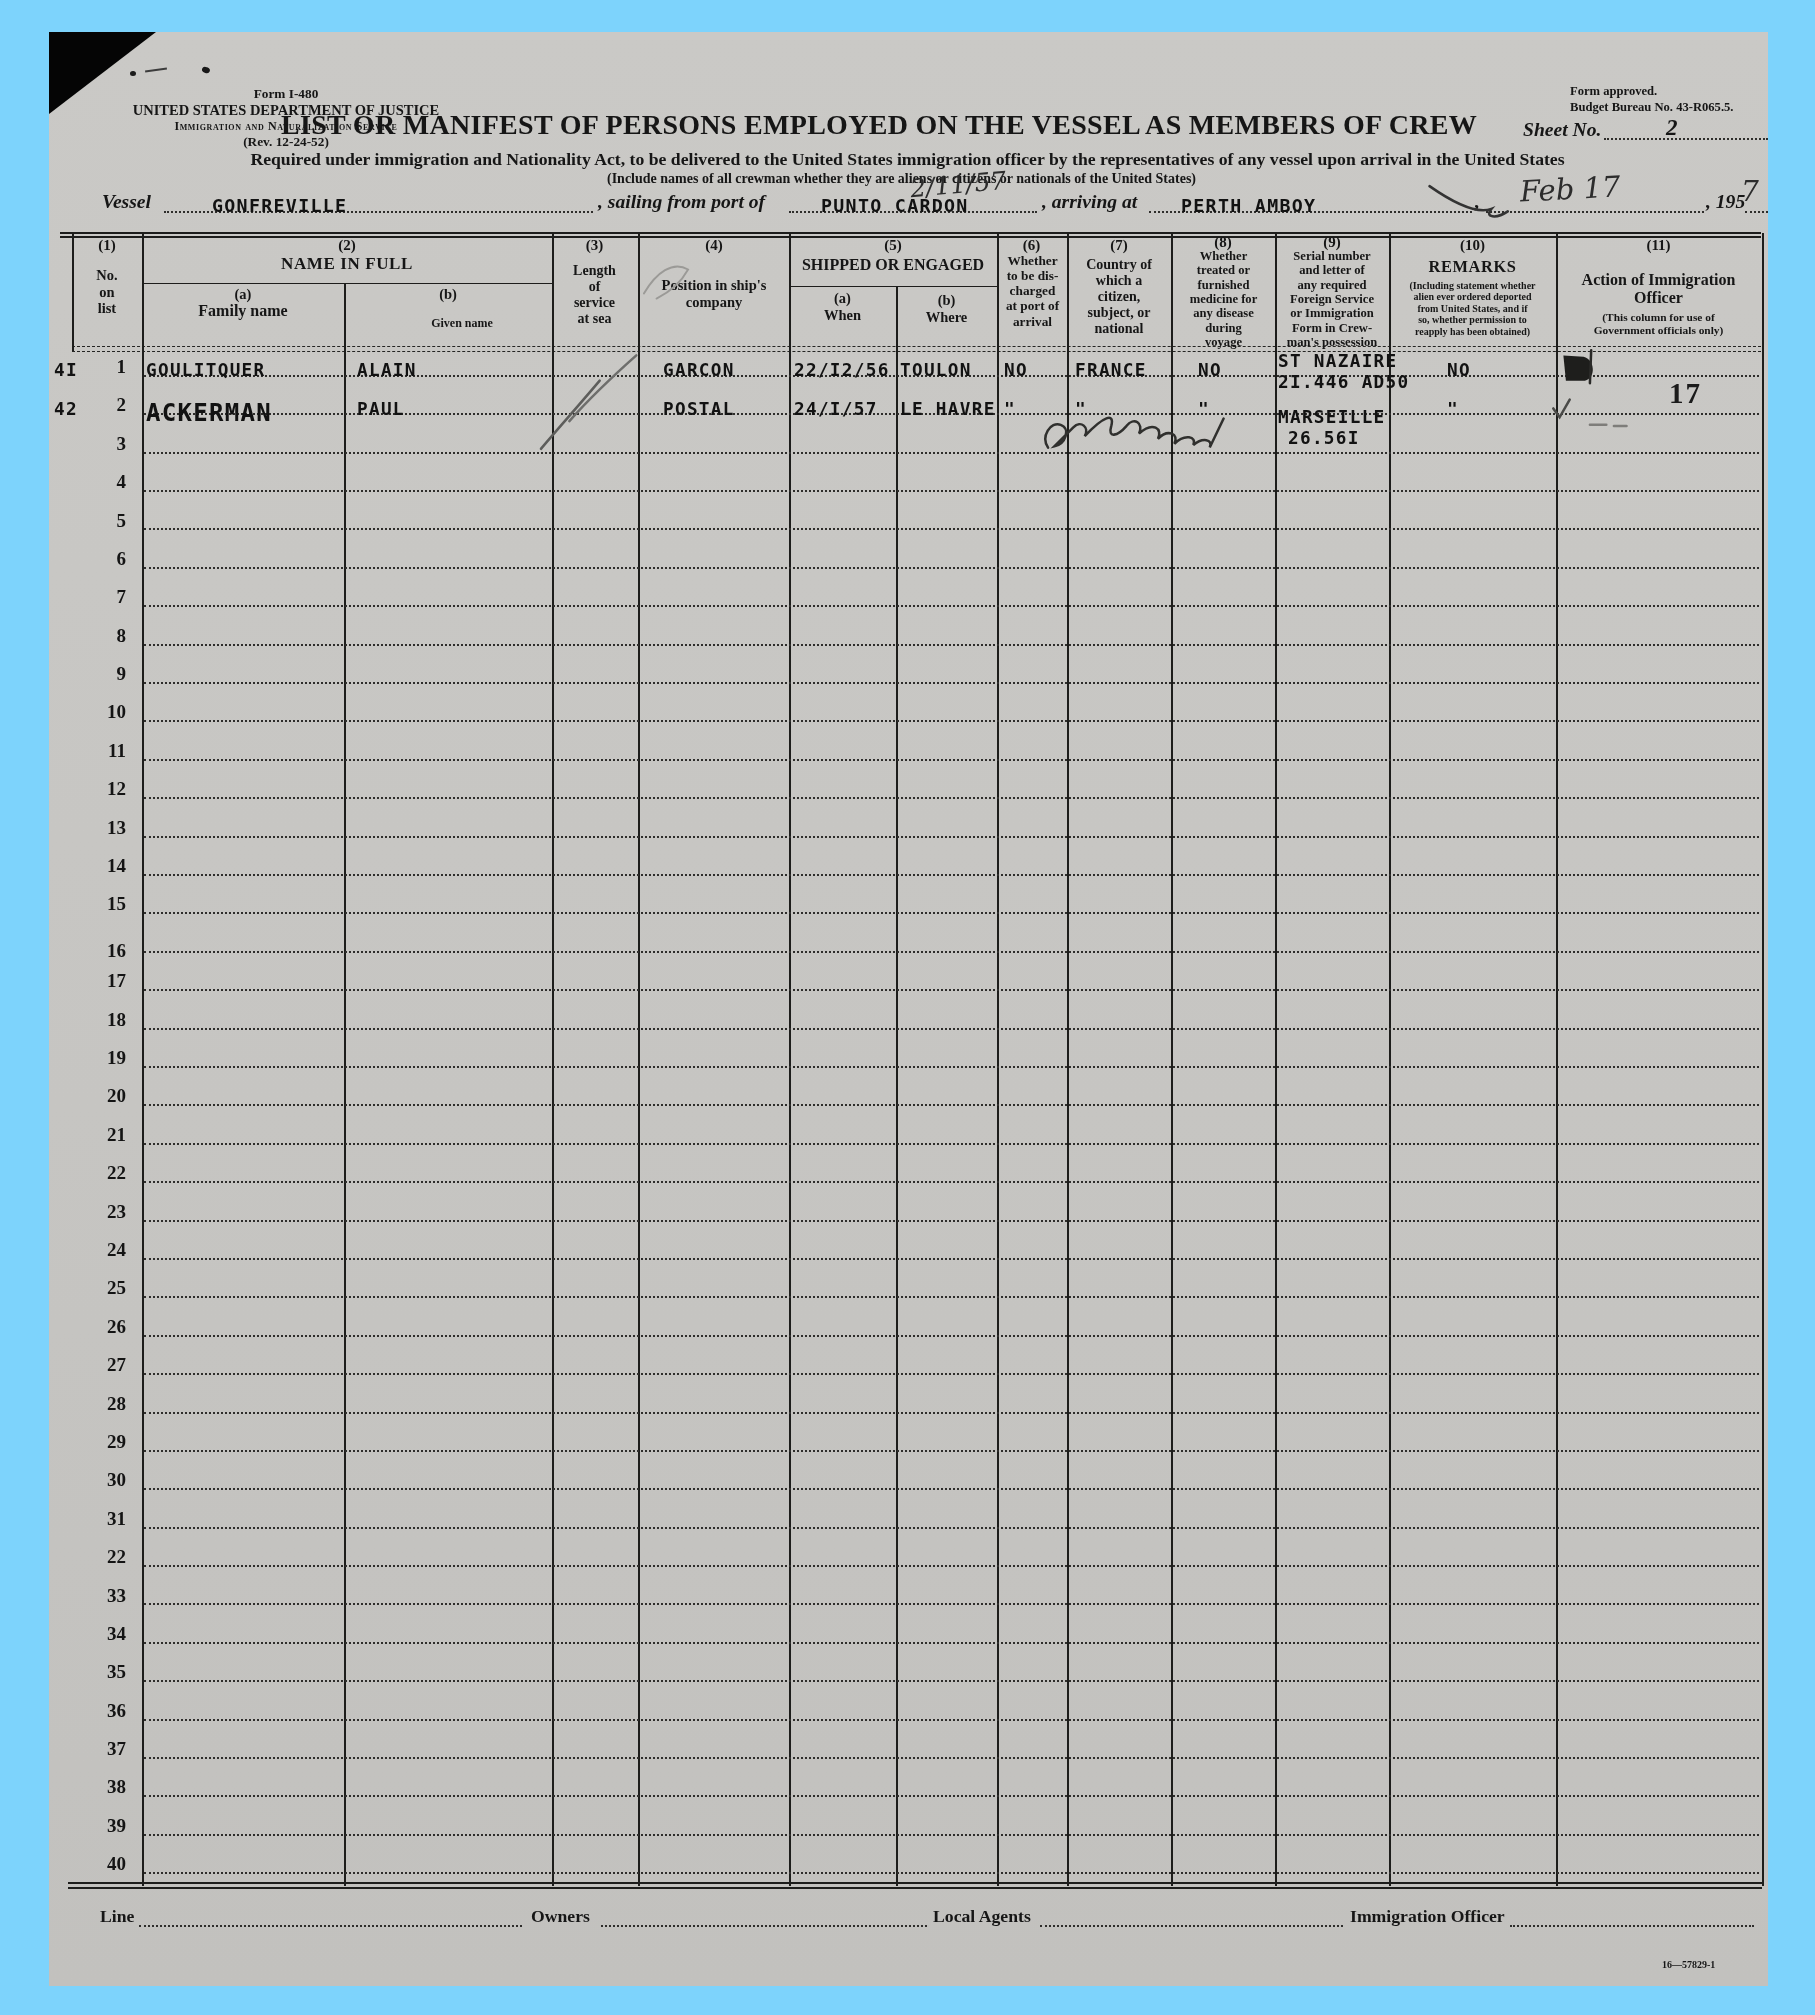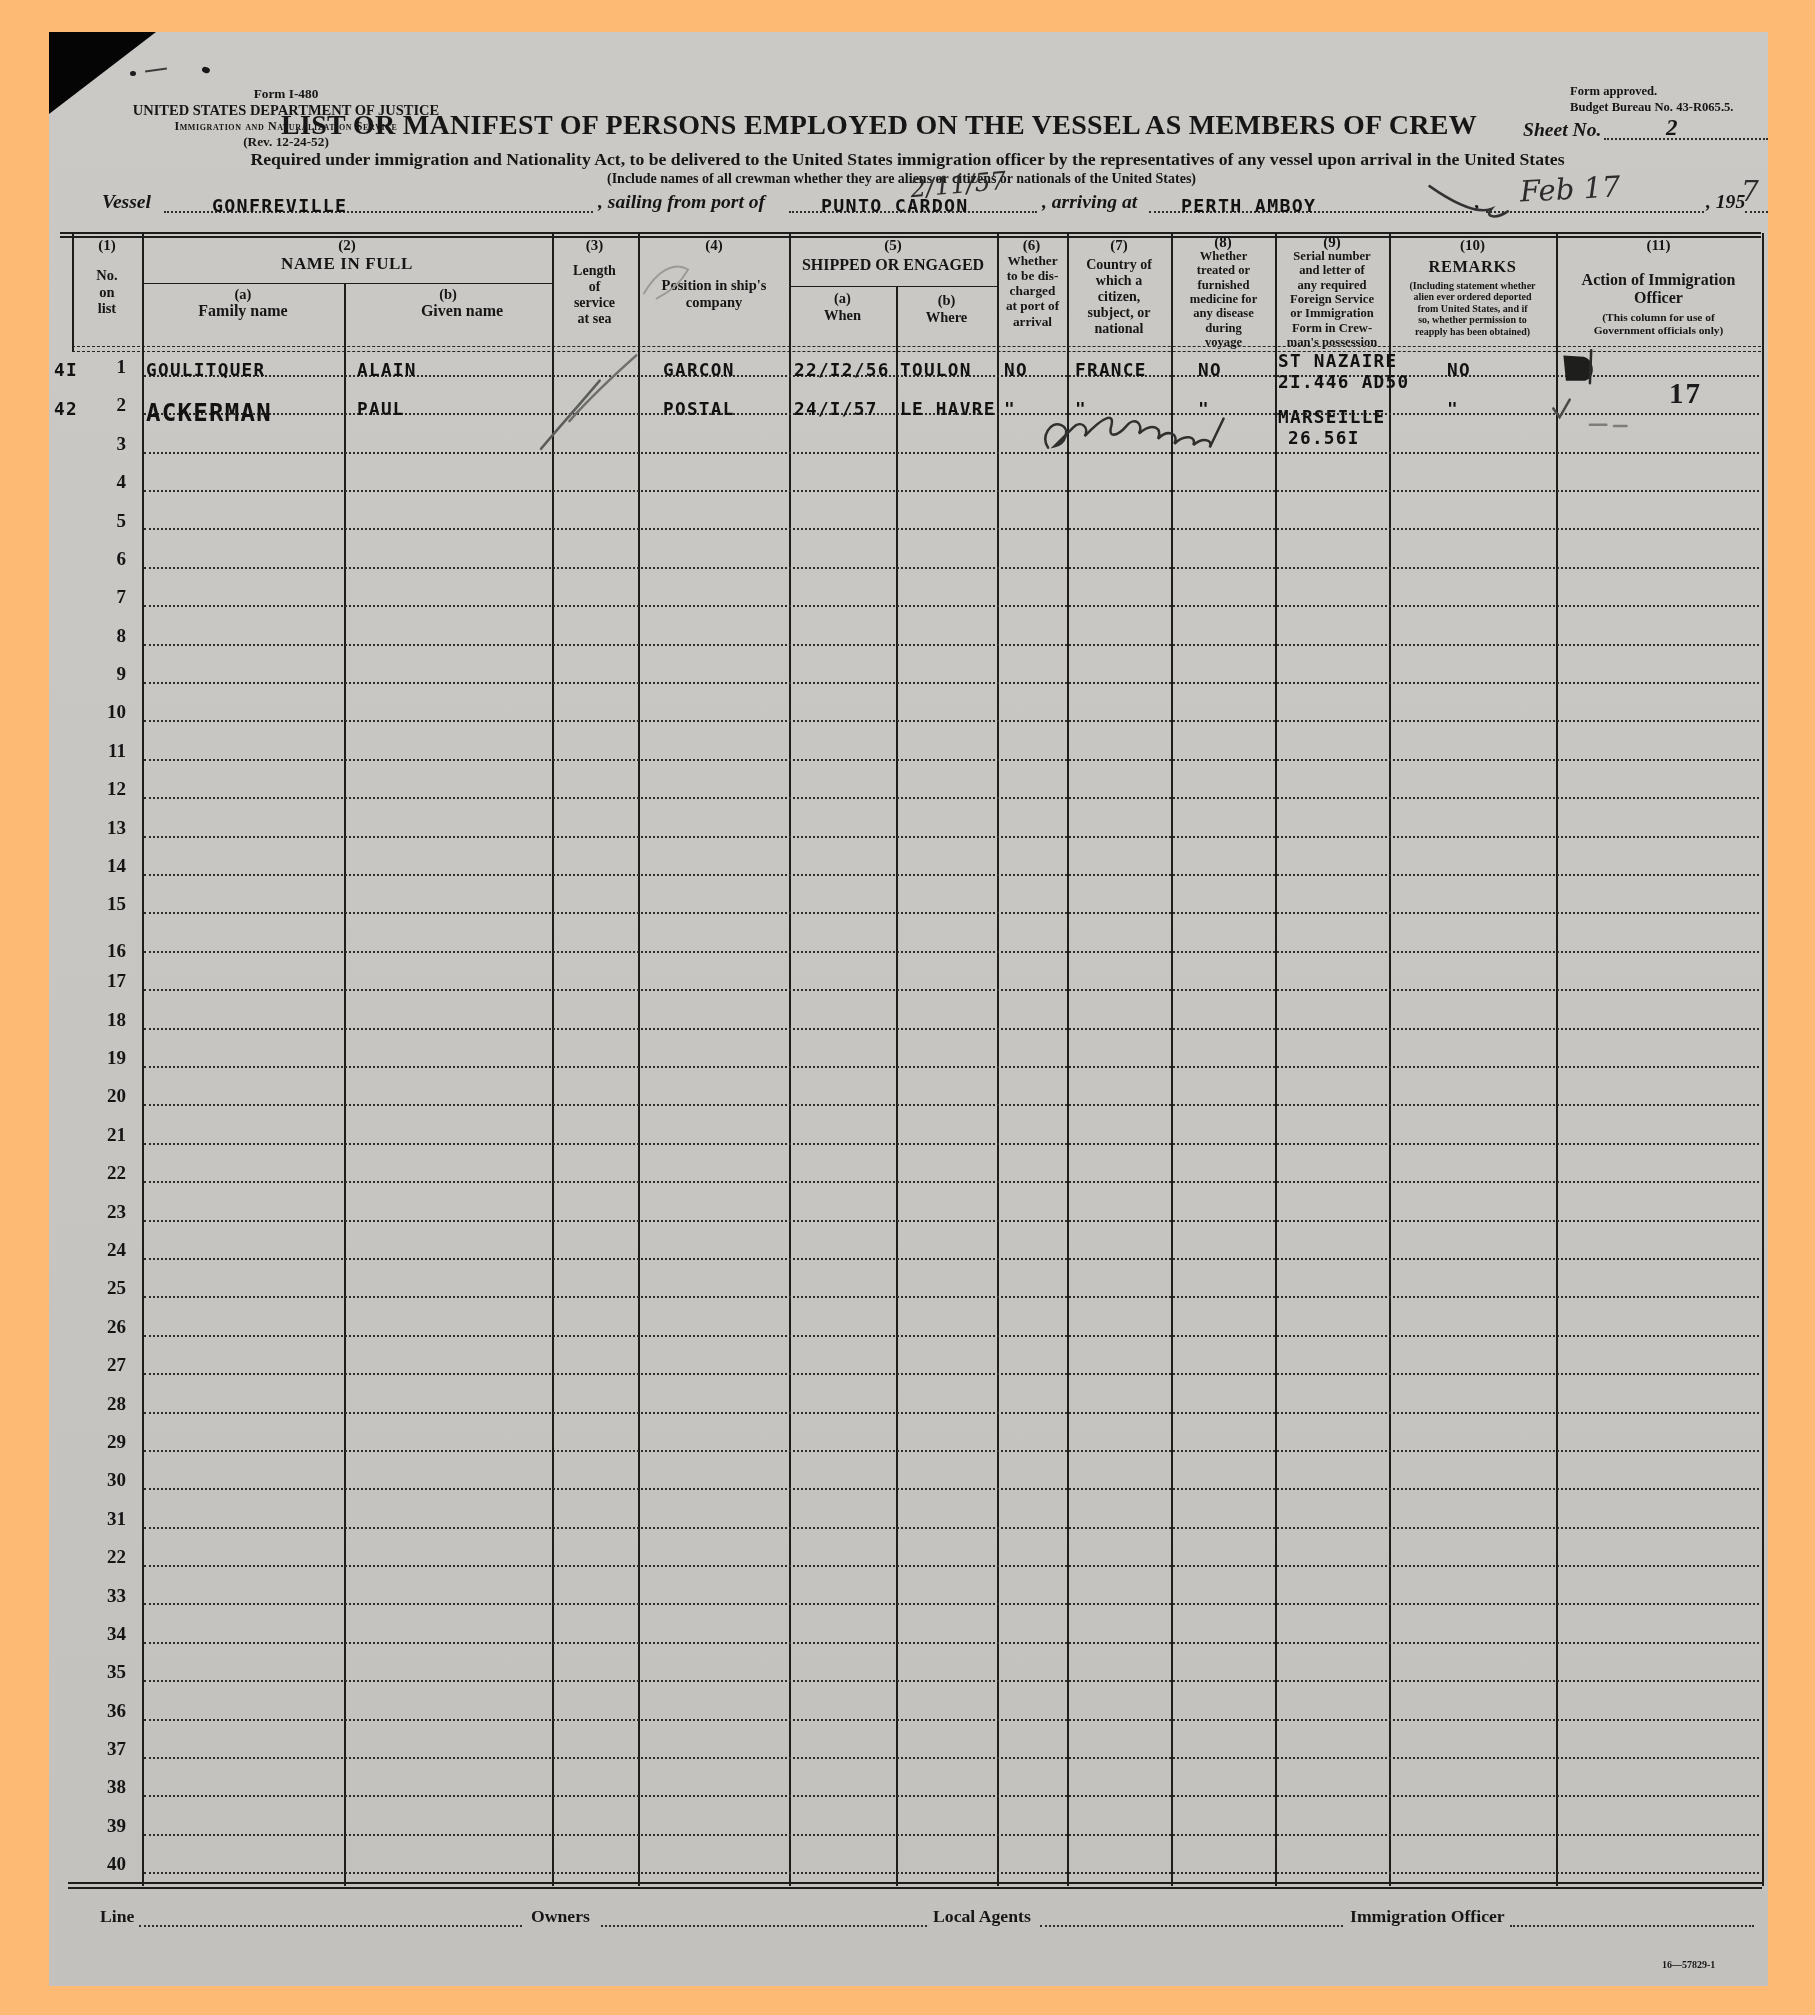--- a/index.html
+++ b/index.html
@@ -1,16 +1,16 @@
 <!DOCTYPE html>
 <html style="font-size:10px"><head>
 <meta charset="utf-8">
 <style>
   html,body{margin:0;padding:0;background:#000;}
-  #stage{position:relative;width:1815px;height:2015px;background:#fdba74;overflow:hidden;
+  #stage{position:relative;width:1815px;height:2015px;background:#7dd3fc;overflow:hidden;
          font-family:"Liberation Serif",serif;color:#161616;}
   #paper{position:absolute;left:49px;top:32px;width:1719px;height:1954px;
          background:linear-gradient(180deg,#cac9c6 0%,#c6c5c2 55%,#c2c1be 100%);}
   .abs{position:absolute;}
   .serif-b{font-family:"Liberation Serif",serif;font-weight:bold;color:#161616;}
   .ital{font-style:italic;}
   .pre{white-space:pre-line;line-height:1.14;}
   .center{text-align:center;}
   .typed{font-family:"DejaVu Sans Mono",monospace;font-weight:600;color:#121212;
          letter-spacing:1.3px;white-space:nowrap;}
@@ -211,21 +211,21 @@
     <div class="abs serif-b center" style="left:23.4px;top:205px;width:69px;font-size:15px;">(1)</div>
     <div class="abs serif-b center pre" style="left:23.4px;top:235px;width:69px;font-size:14.5px;">No.
 on
 list</div>
 
     <div class="abs serif-b center" style="left:93px;top:205px;width:410px;font-size:15px;">(2)</div>
     <div class="abs serif-b center" style="left:93px;top:222px;width:410px;font-size:17px;letter-spacing:0.6px;">NAME IN FULL</div>
     <div class="abs serif-b center" style="left:93px;top:254px;width:202px;font-size:14.5px;">(a)</div>
     <div class="abs serif-b center" style="left:93px;top:270px;width:202px;font-size:16px;">Family name</div>
     <div class="abs serif-b center" style="left:295px;top:254px;width:208px;font-size:14.5px;">(b)</div>
-    <div class="abs serif-b center" style="left:295px;top:270px;width:236px;font-size:16px;">Given name</div>
+    <div class="abs serif-b center" style="left:295px;top:284px;width:236px;font-size:12px;">Given name</div>
 
     <div class="abs serif-b center" style="left:503px;top:205px;width:85px;font-size:15px;">(3)</div>
     <div class="abs serif-b center pre" style="left:503px;top:231px;width:85px;font-size:14px;">Length
 of
 service
 at sea</div>
 
     <div class="abs serif-b center pre" style="left:589px;top:205px;width:152px;font-size:15px;">(4)</div>
     <div class="abs serif-b center pre" style="left:589px;top:245px;width:152px;font-size:14.5px;">Position in ship's
 company</div>

